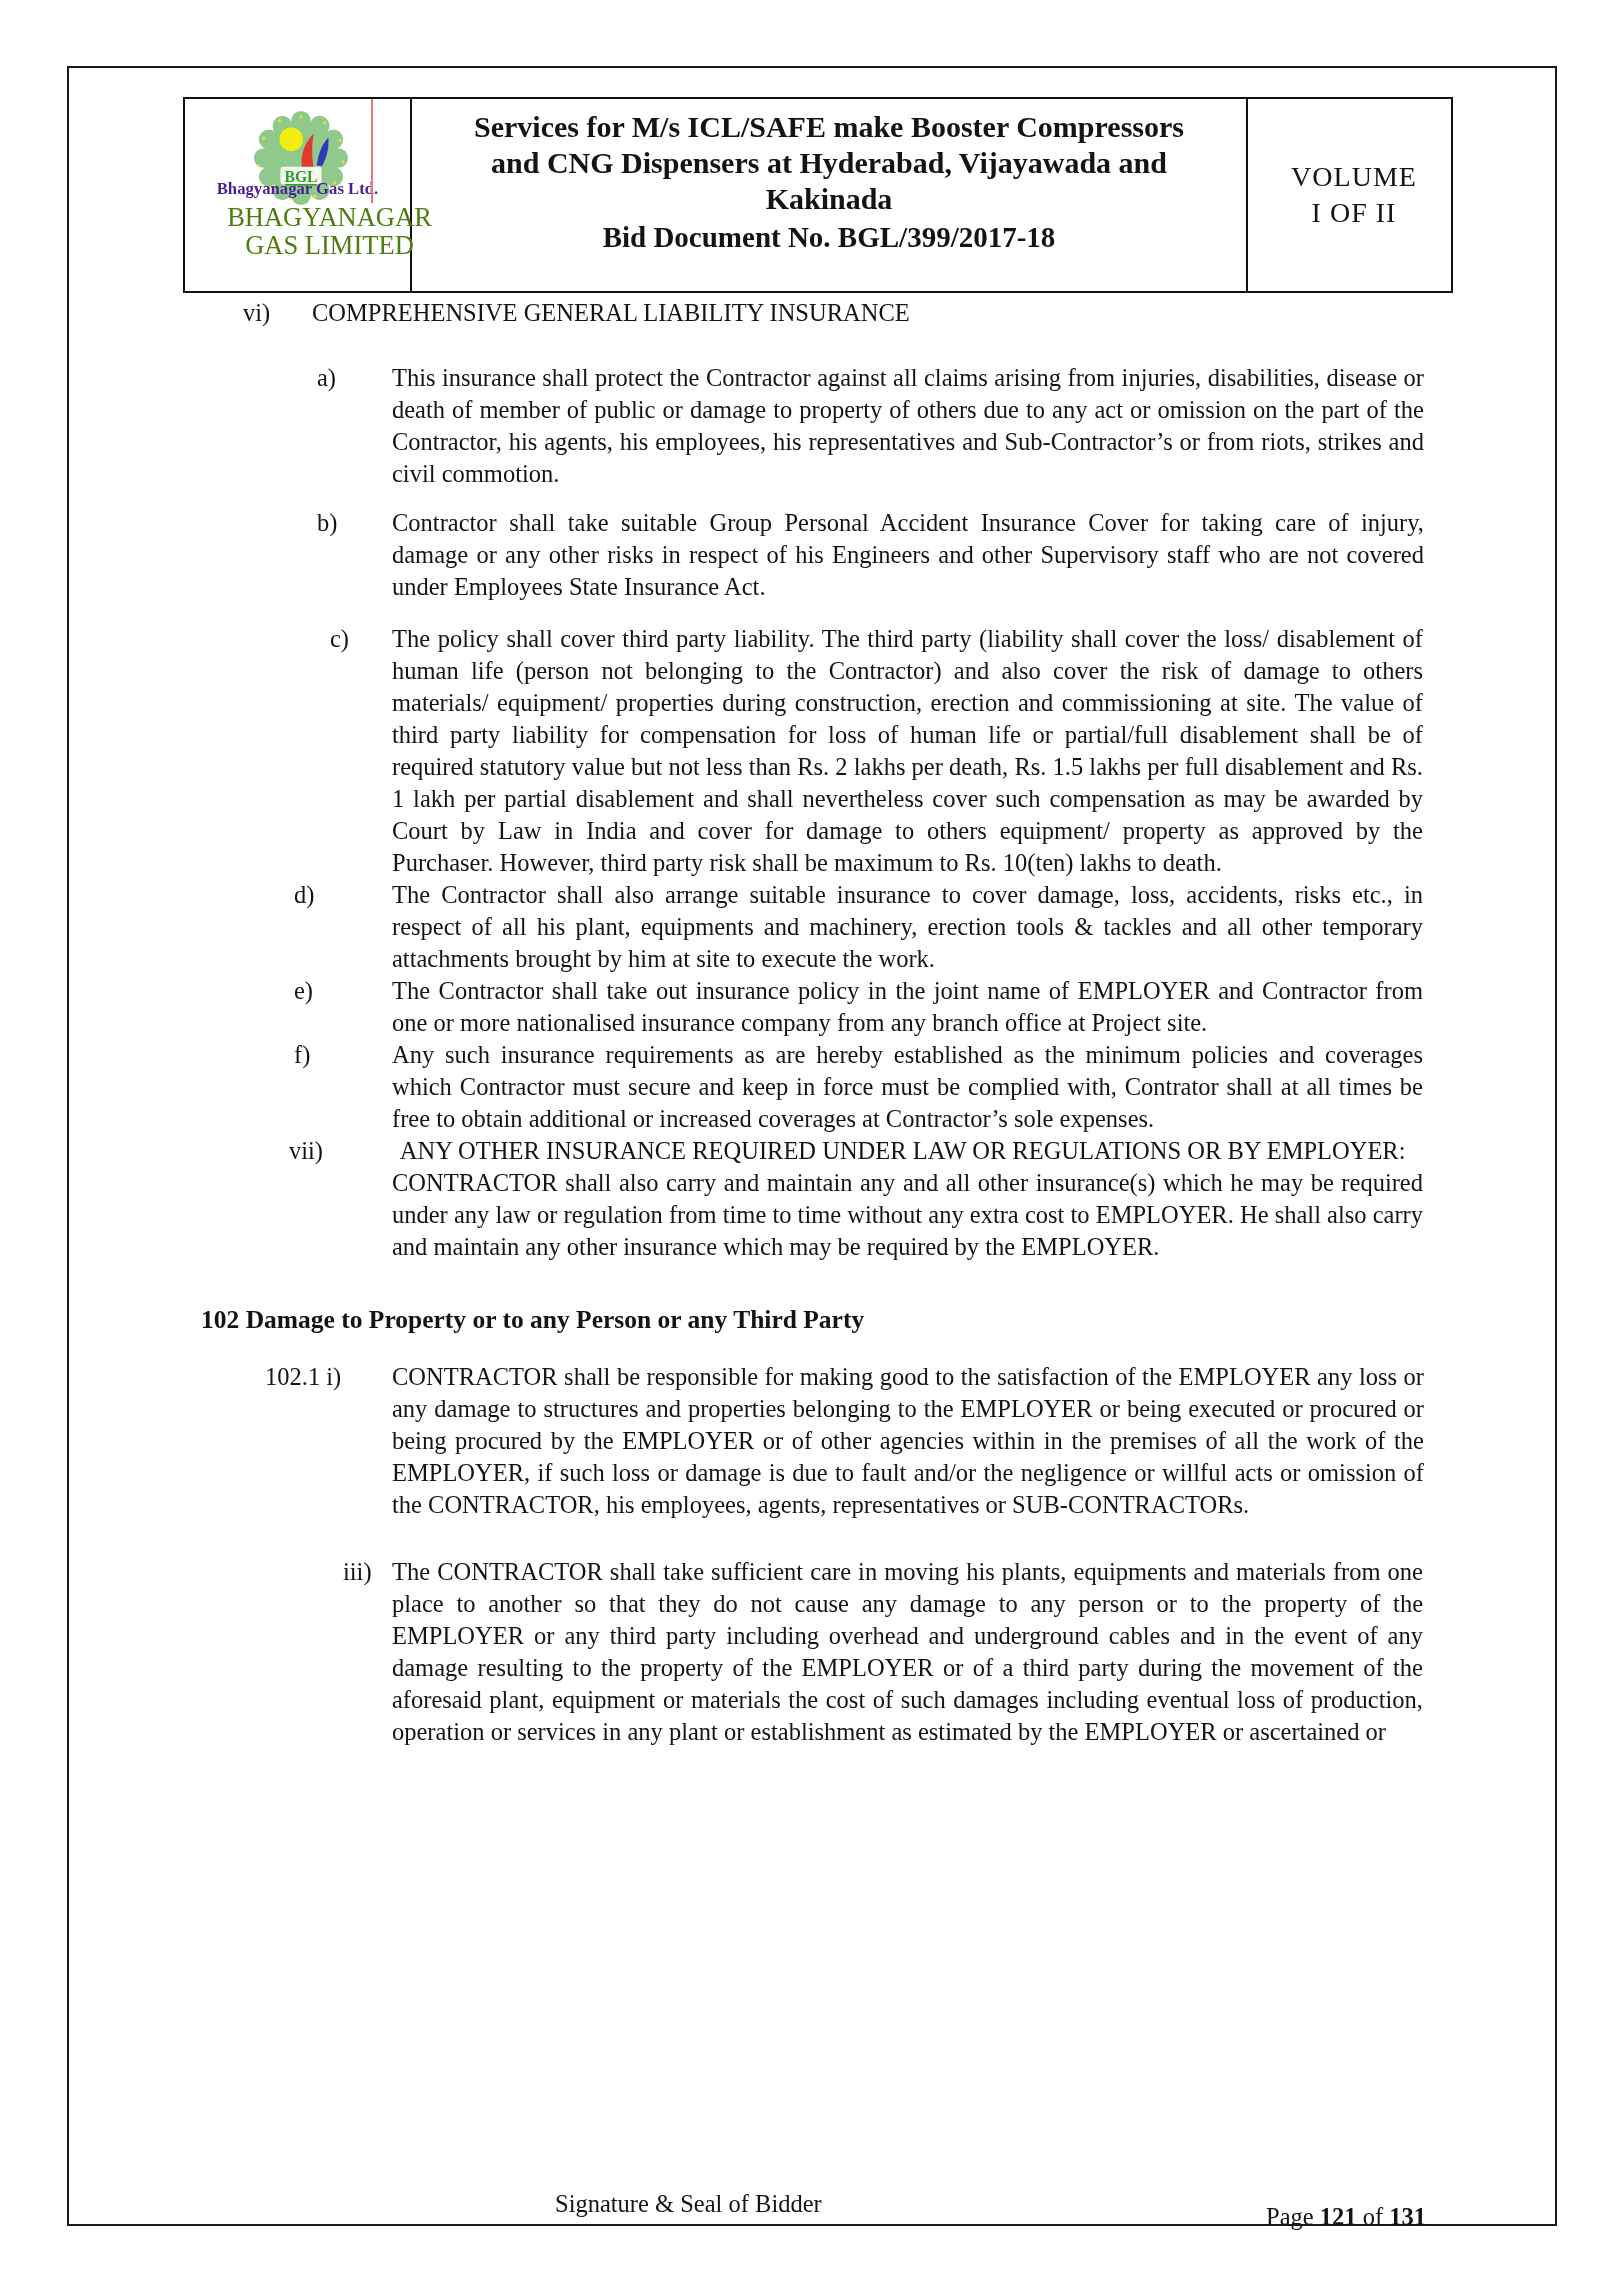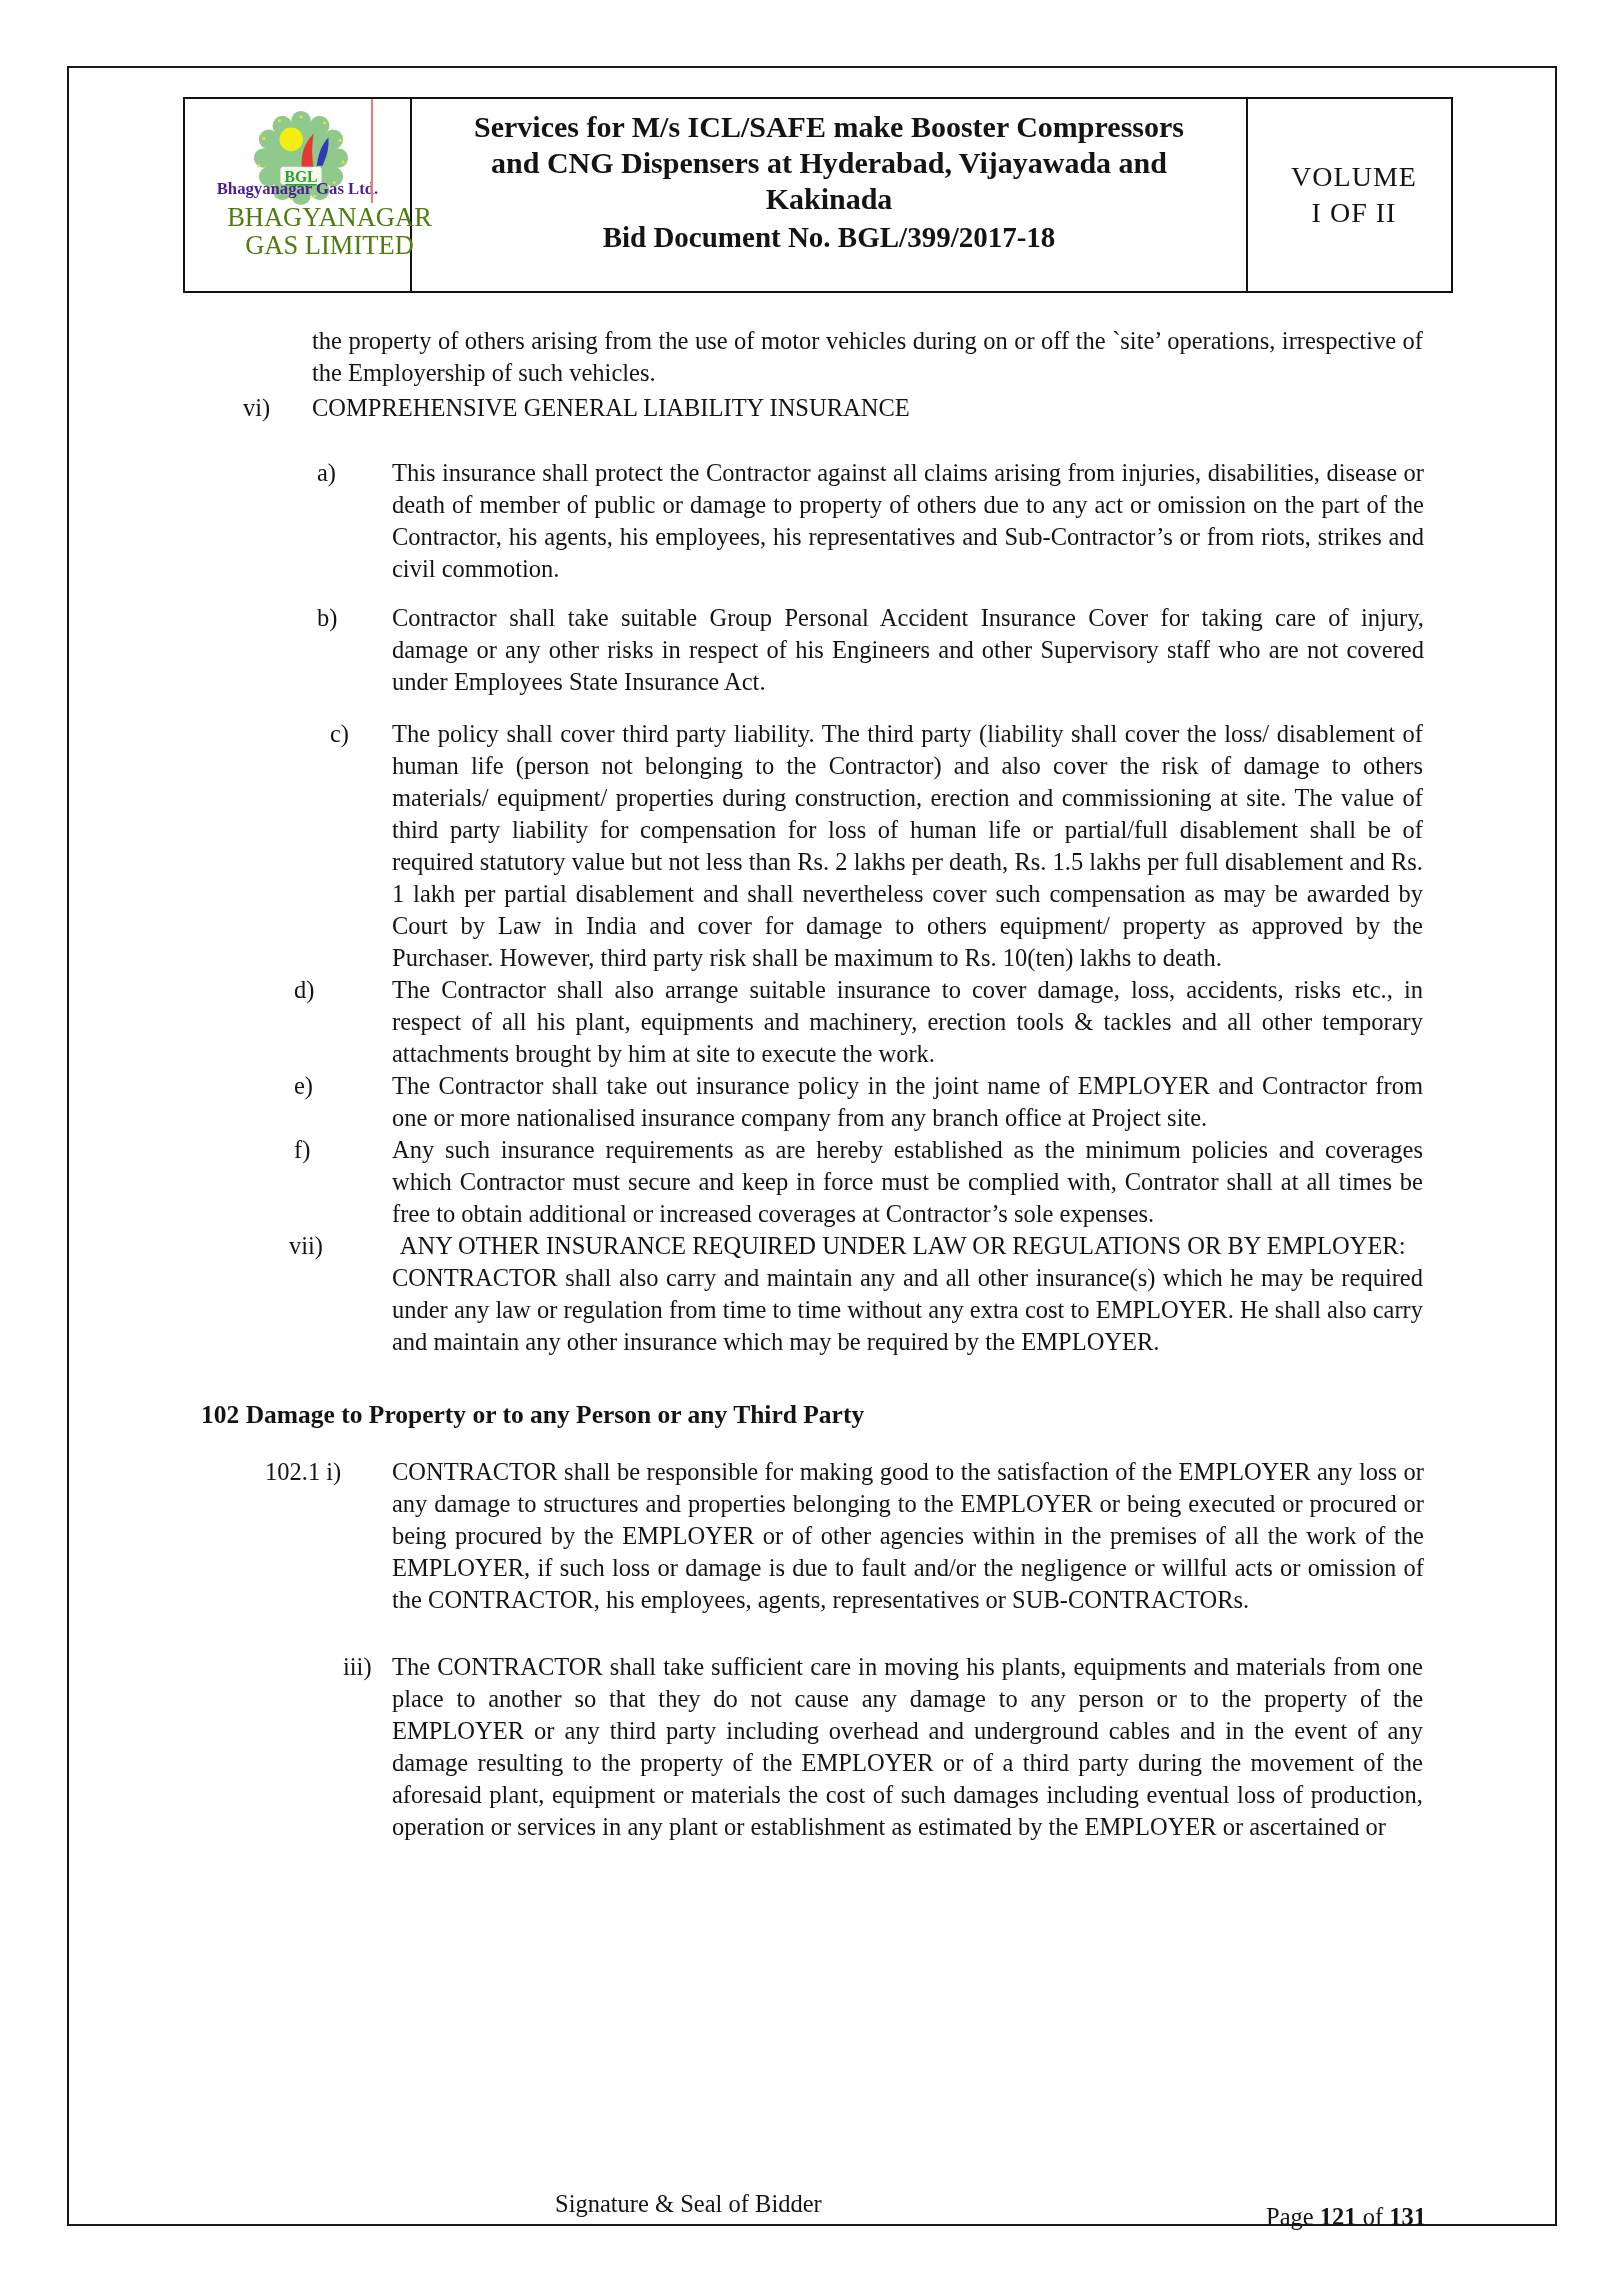--- a/index.html
+++ b/index.html
@@ -132,21 +132,20 @@
     </div>
 
     <div class="cell-volume">
       <div class="volume-line">VOLUME</div>
       <div class="volume-line">I OF II</div>
     </div>
   </div>
 
   <div class="body-flow">
 
-    <div class="para" style="margin:31px 198px 0 312px;">the property of others arising from the use of motor vehicles during on or off the `site’ operations, irrespective of the Employership of such vehicles.</div>
 
     <div class="li para" style="margin:2.9px 0 0 243px;width:1180px;">
       <span class="mk" style="width:69px;">vi)</span>
       <div class="tx" style="text-align:left;">COMPREHENSIVE GENERAL LIABILITY INSURANCE</div>
     </div>
 
     <div class="li para" style="margin:33px 0 0 317px;width:1107px;">
       <span class="mk" style="width:75px;">a)</span>
       <div class="tx">This insurance shall protect the Contractor against all claims arising from injuries, disabilities, disease or death of member of public or damage to property of others due to any act or omission on the part of the Contractor, his agents, his employees, his representatives and Sub-Contractor’s or from riots, strikes and civil commotion.</div>
     </div>

